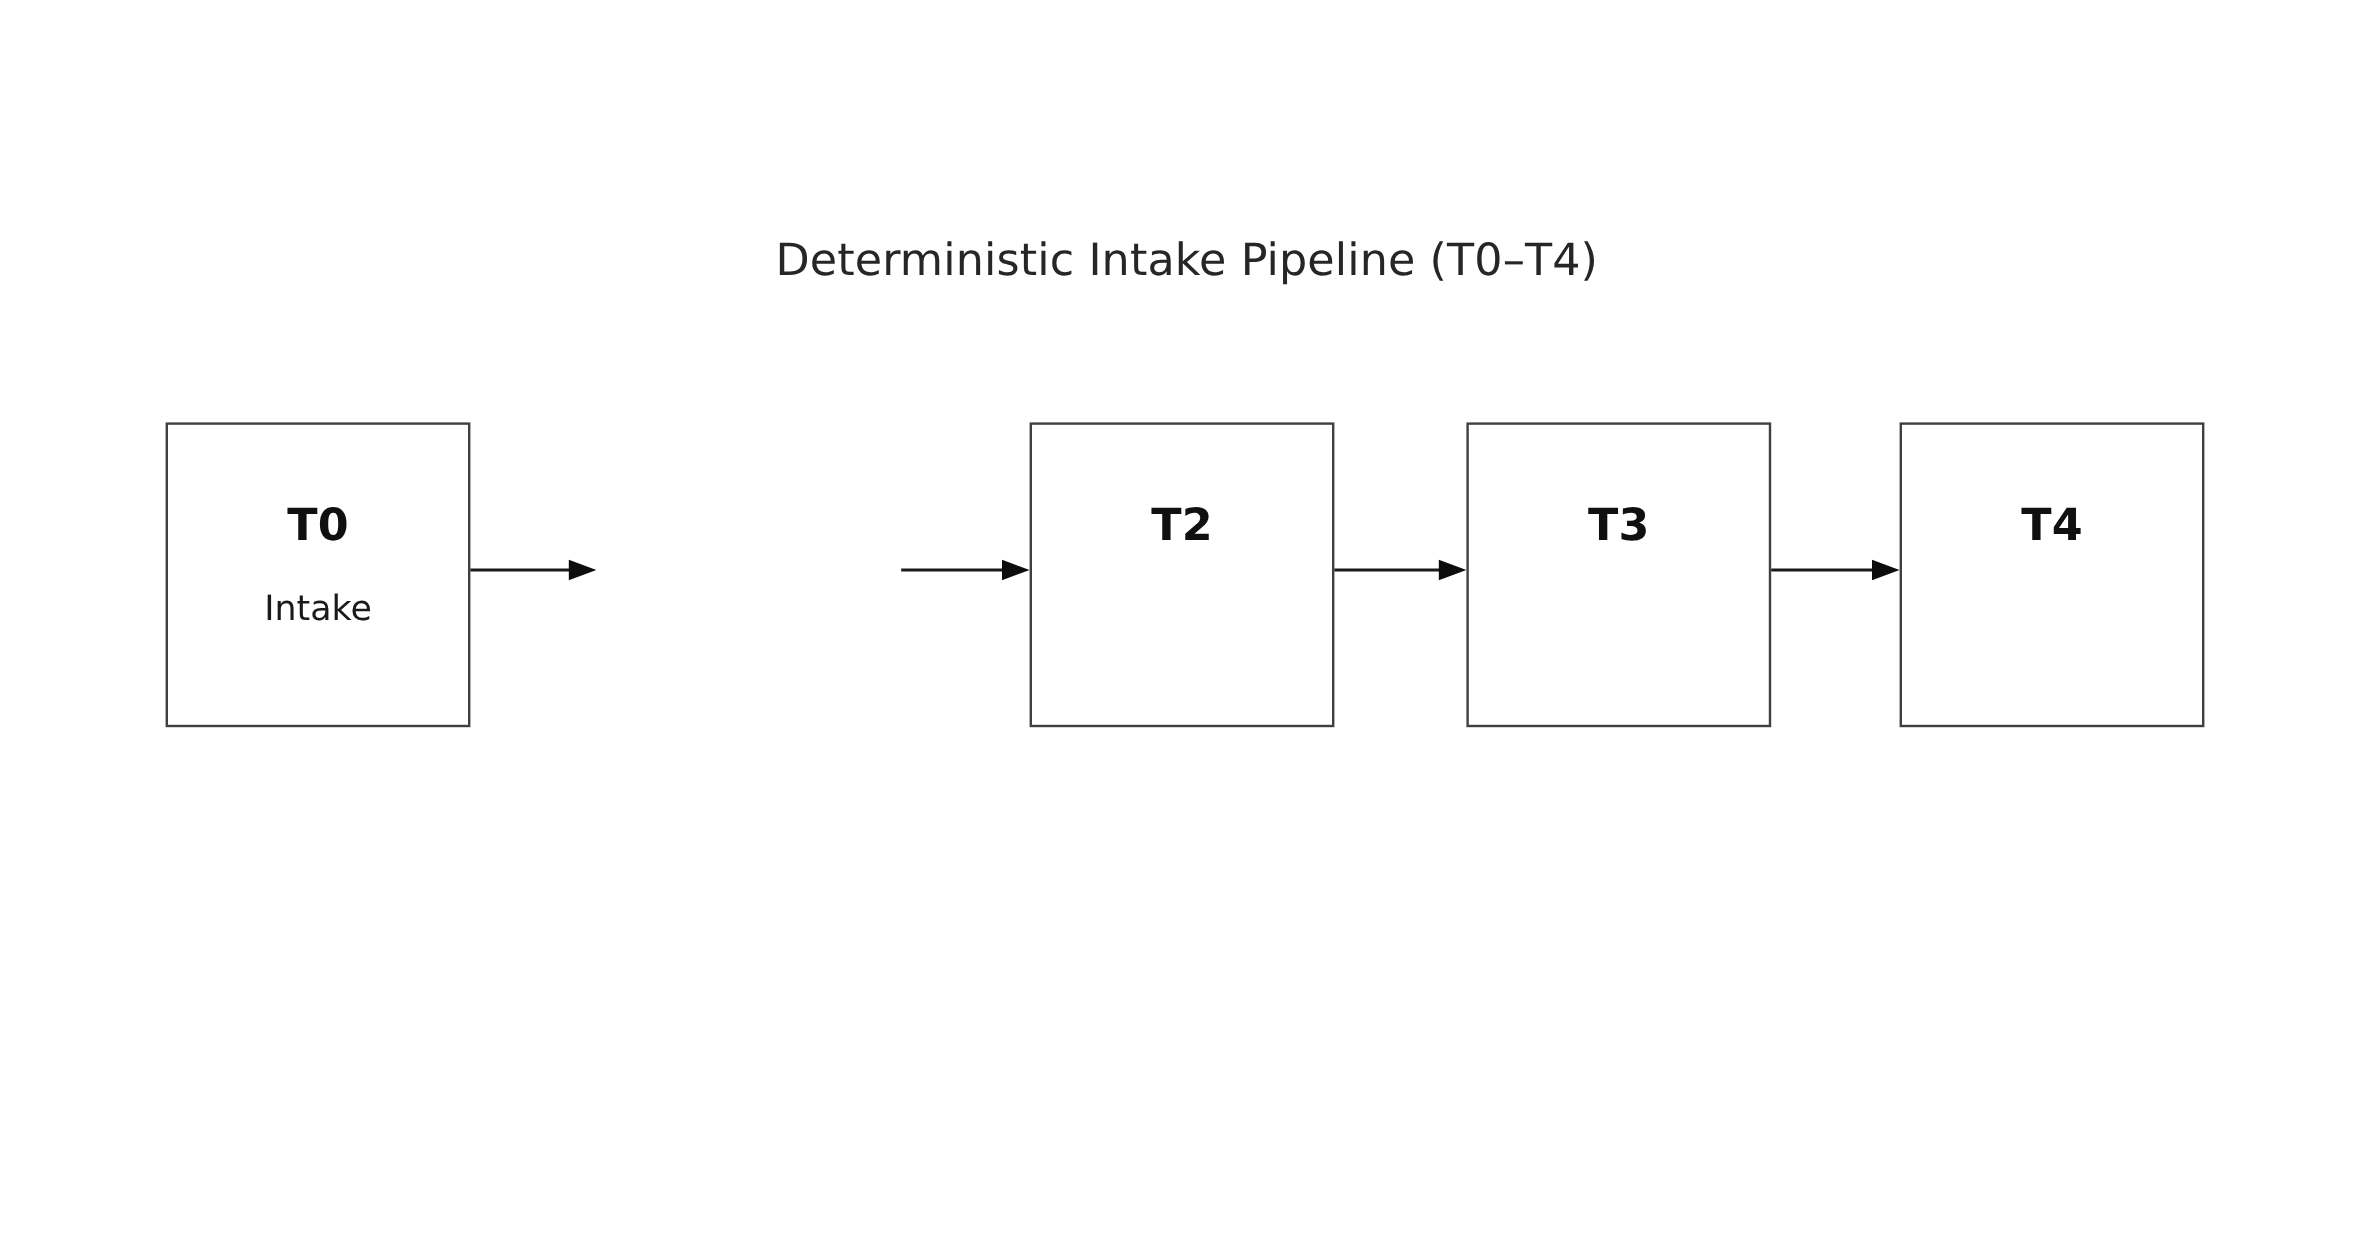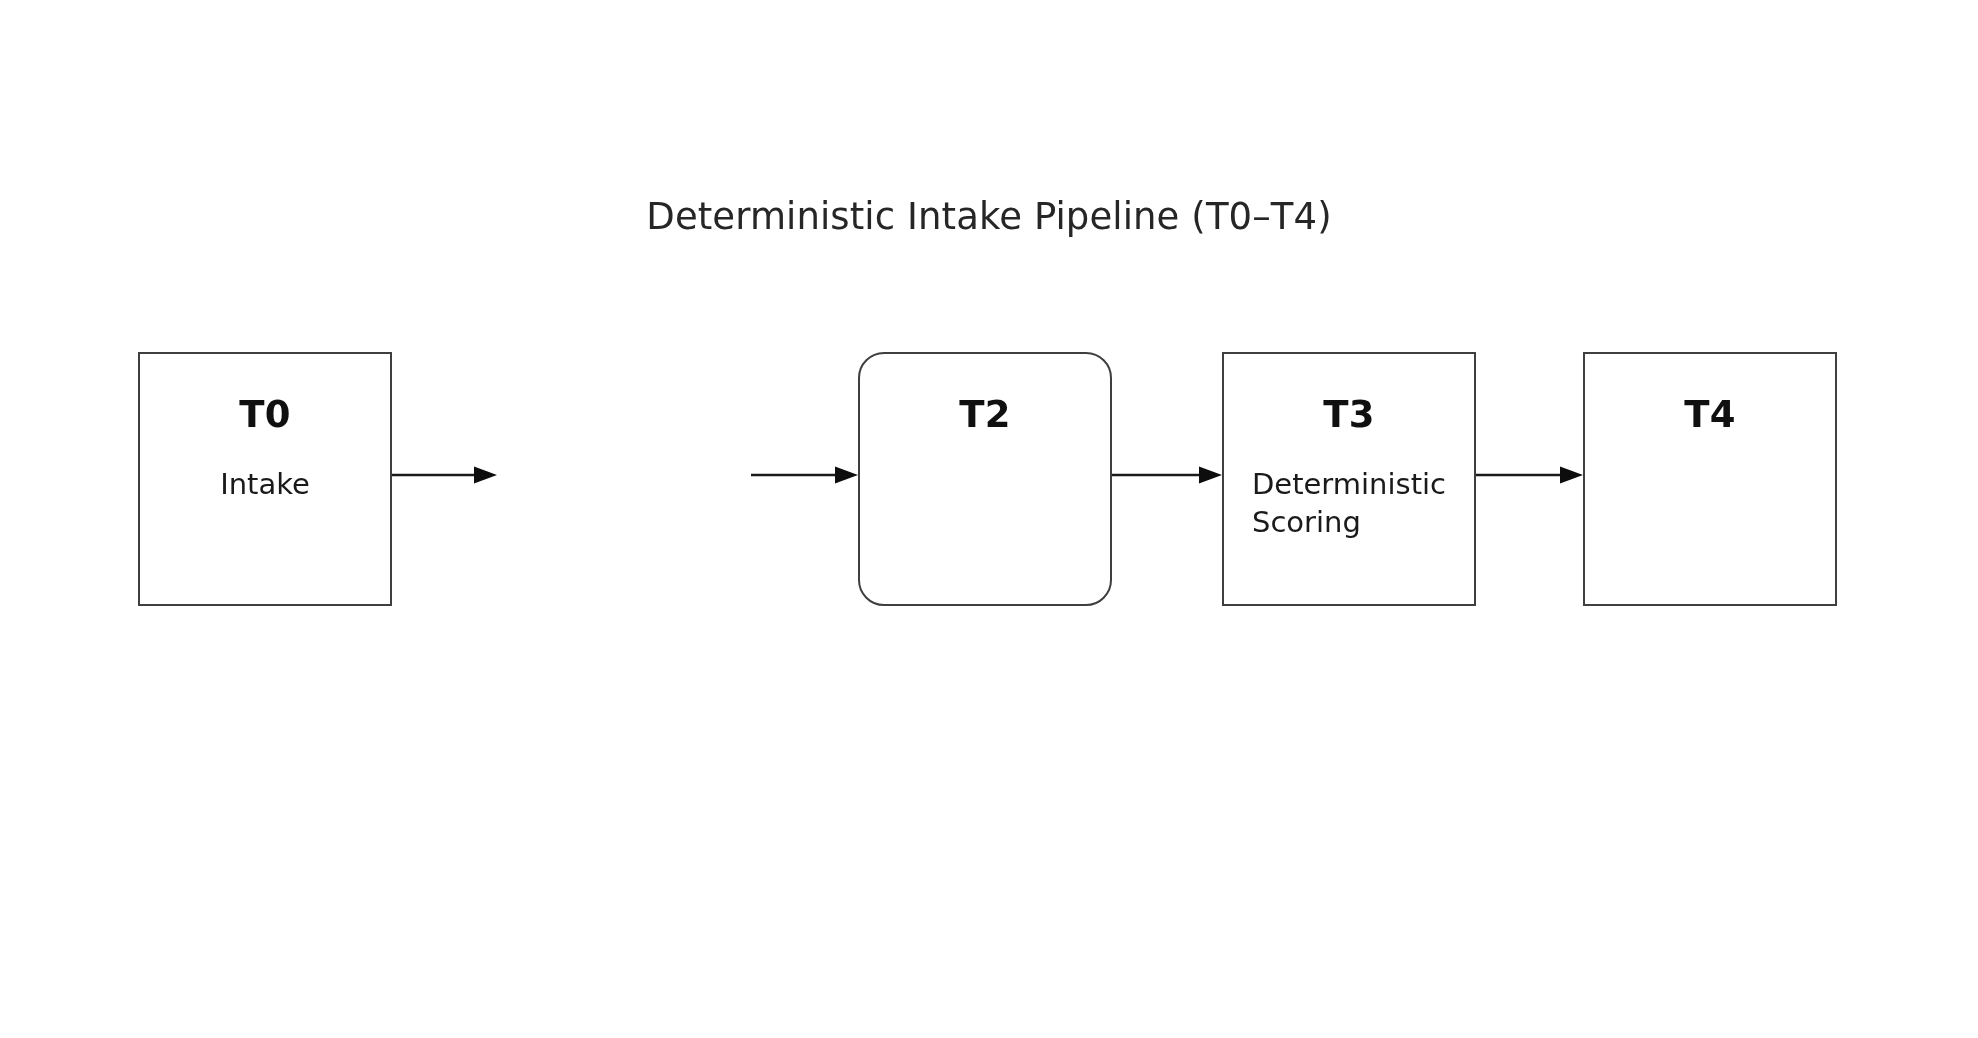--- a/index.html
+++ b/index.html
@@ -57,41 +57,41 @@
     box-sizing: border-box;
     border: 2px solid #3f3f3f;
     background: #ffffff;
     display: flex;
     flex-direction: column;
     align-items: center;
     justify-content: flex-start;
   }
 
   .stage-node .stage-id {
-    margin-top: 42px;
+    margin-top: 65px;
     font-size: 37px;
     font-weight: 700;
     color: #101010;
     line-height: 1.05;
     letter-spacing: 0.2px;
   }
 
   .stage-node .stage-label {
     margin-top: 30px;
     font-size: 29px;
     font-weight: 400;
     color: #1a1a1a;
     line-height: 1.32;
     white-space: nowrap;
   }
 
   
   #stage-node-0 { left: 0px; }
   #stage-node-1 { left: 359px; }
-  #stage-node-2 { left: 720px; border-radius: 26px; }
+  #stage-node-2 { left: 720px; }
   #stage-node-3 { left: 1084px; }
   #stage-node-4 { left: 1445px; }
 
   
   .connector {
     position: absolute;
     top: 113px;     
     height: 20px;
     overflow: visible;
   }
@@ -137,21 +137,20 @@
 
     <div class="connector" id="connector-2">
       <svg width="110" height="20" viewBox="0 0 110 20">
         <line x1="0" y1="10" x2="89" y2="10" stroke="#1a1a1a" stroke-width="2.4"></line>
         <polygon points="87,1.5 110,10 87,18.5" fill="#0d0d0d"></polygon>
       </svg>
     </div>
 
     <div class="stage-node" id="stage-node-3">
       <div class="stage-id">T3</div>
-      <div class="stage-label">Deterministic<br>Scoring</div>
     </div>
 
     <div class="connector" id="connector-3">
       <svg width="107" height="20" viewBox="0 0 107 20">
         <line x1="0" y1="10" x2="86" y2="10" stroke="#1a1a1a" stroke-width="2.4"></line>
         <polygon points="84,1.5 107,10 84,18.5" fill="#0d0d0d"></polygon>
       </svg>
     </div>
 
     <div class="stage-node" id="stage-node-4">

